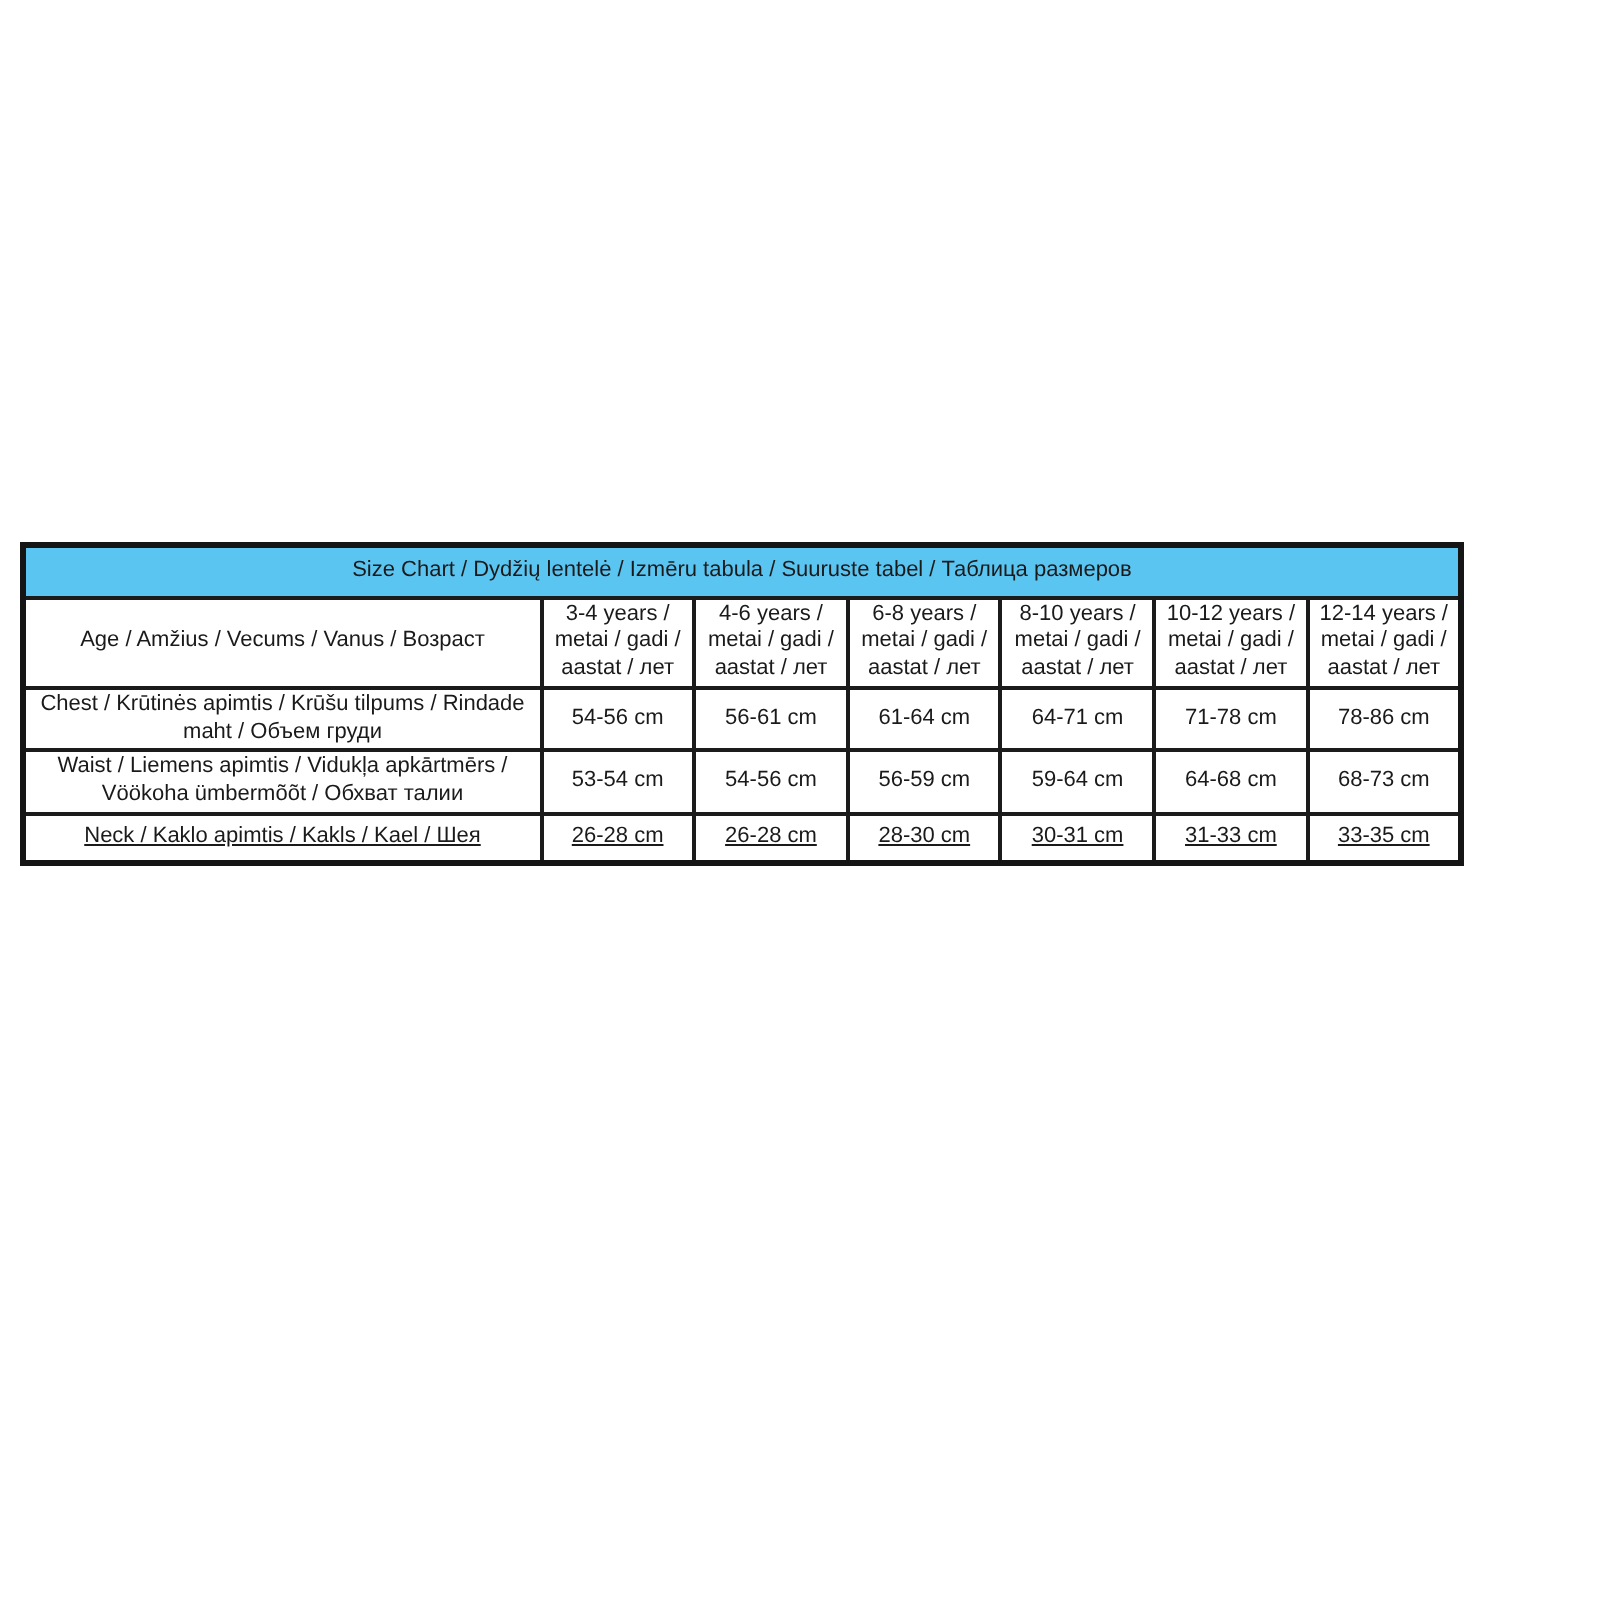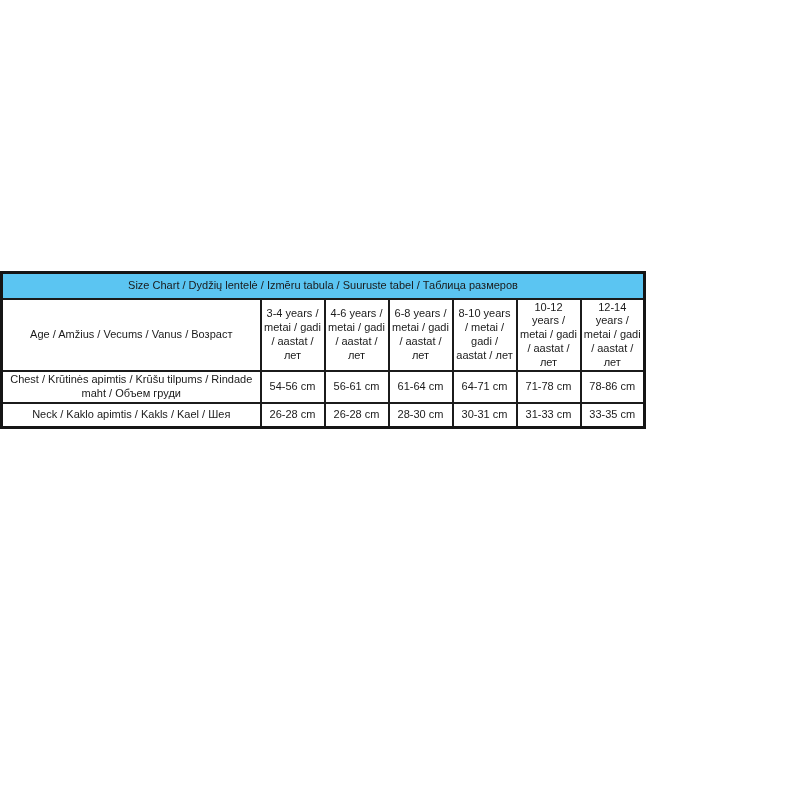--- a/index.html
+++ b/index.html
@@ -11,23 +11,23 @@
   }
   .page {
     position: relative;
     width: 800px;
     height: 800px;
     background: #ffffff;
     overflow: hidden;
   }
   table.size-chart {
     position: absolute;
-    left: 0;
+    left: 10px;
     top: 271px;
-    width: 646px;
+    width: 722px;
     border-collapse: collapse;
     table-layout: fixed;
     border: 3px solid #151515;
     color: #1a1a1a;
     font-size: 11px;
     line-height: 1.25;
   }
   table.size-chart td, table.size-chart th {
     border: 2px solid #1b1b1b;
     text-align: center;
@@ -44,21 +44,21 @@
   }
   .group-cell {
     font-weight: bold;
     height: 30px;
   }
   .header-row th { height: 45px; }
   .header-row th.label-col { font-weight: normal; }
   .row-height td { height: 24px; }
   .row-chest  td { height: 31px; }
   .row-waist  td { height: 31px; }
-  .row-neck   td { height: 25px; }
+  .row-neck   td { height: 25px; text-decoration: underline; }
   .row-sleeve td { height: 33px; }
 </style>
 </head>
 <body>
 
 <div class="page">
   <table class="size-chart">
     <colgroup>
       <col style="width:259px">
       <col>
@@ -83,20 +83,29 @@
       </tr>
       <tr class="row-chest">
         <td>Chest / Krūtinės apimtis / Krūšu tilpums / Rindade maht / Объем груди</td>
         <td>54-56 cm</td>
         <td>56-61 cm</td>
         <td>61-64 cm</td>
         <td>64-71 cm</td>
         <td>71-78 cm</td>
         <td>78-86 cm</td>
       </tr>
+      <tr class="row-waist">
+        <td>Waist / Liemens apimtis / Vidukļa apkārtmērs / Vöökoha ümbermõõt / Обхват талии</td>
+        <td>53-54 cm</td>
+        <td>54-56 cm</td>
+        <td>56-59 cm</td>
+        <td>59-64 cm</td>
+        <td>64-68 cm</td>
+        <td>68-73 cm</td>
+      </tr>
       <tr class="row-neck">
         <td>Neck / Kaklo apimtis / Kakls / Kael / Шея</td>
         <td>26-28 cm</td>
         <td>26-28 cm</td>
         <td>28-30 cm</td>
         <td>30-31 cm</td>
         <td>31-33 cm</td>
         <td>33-35 cm</td>
       </tr>
     </tbody>

